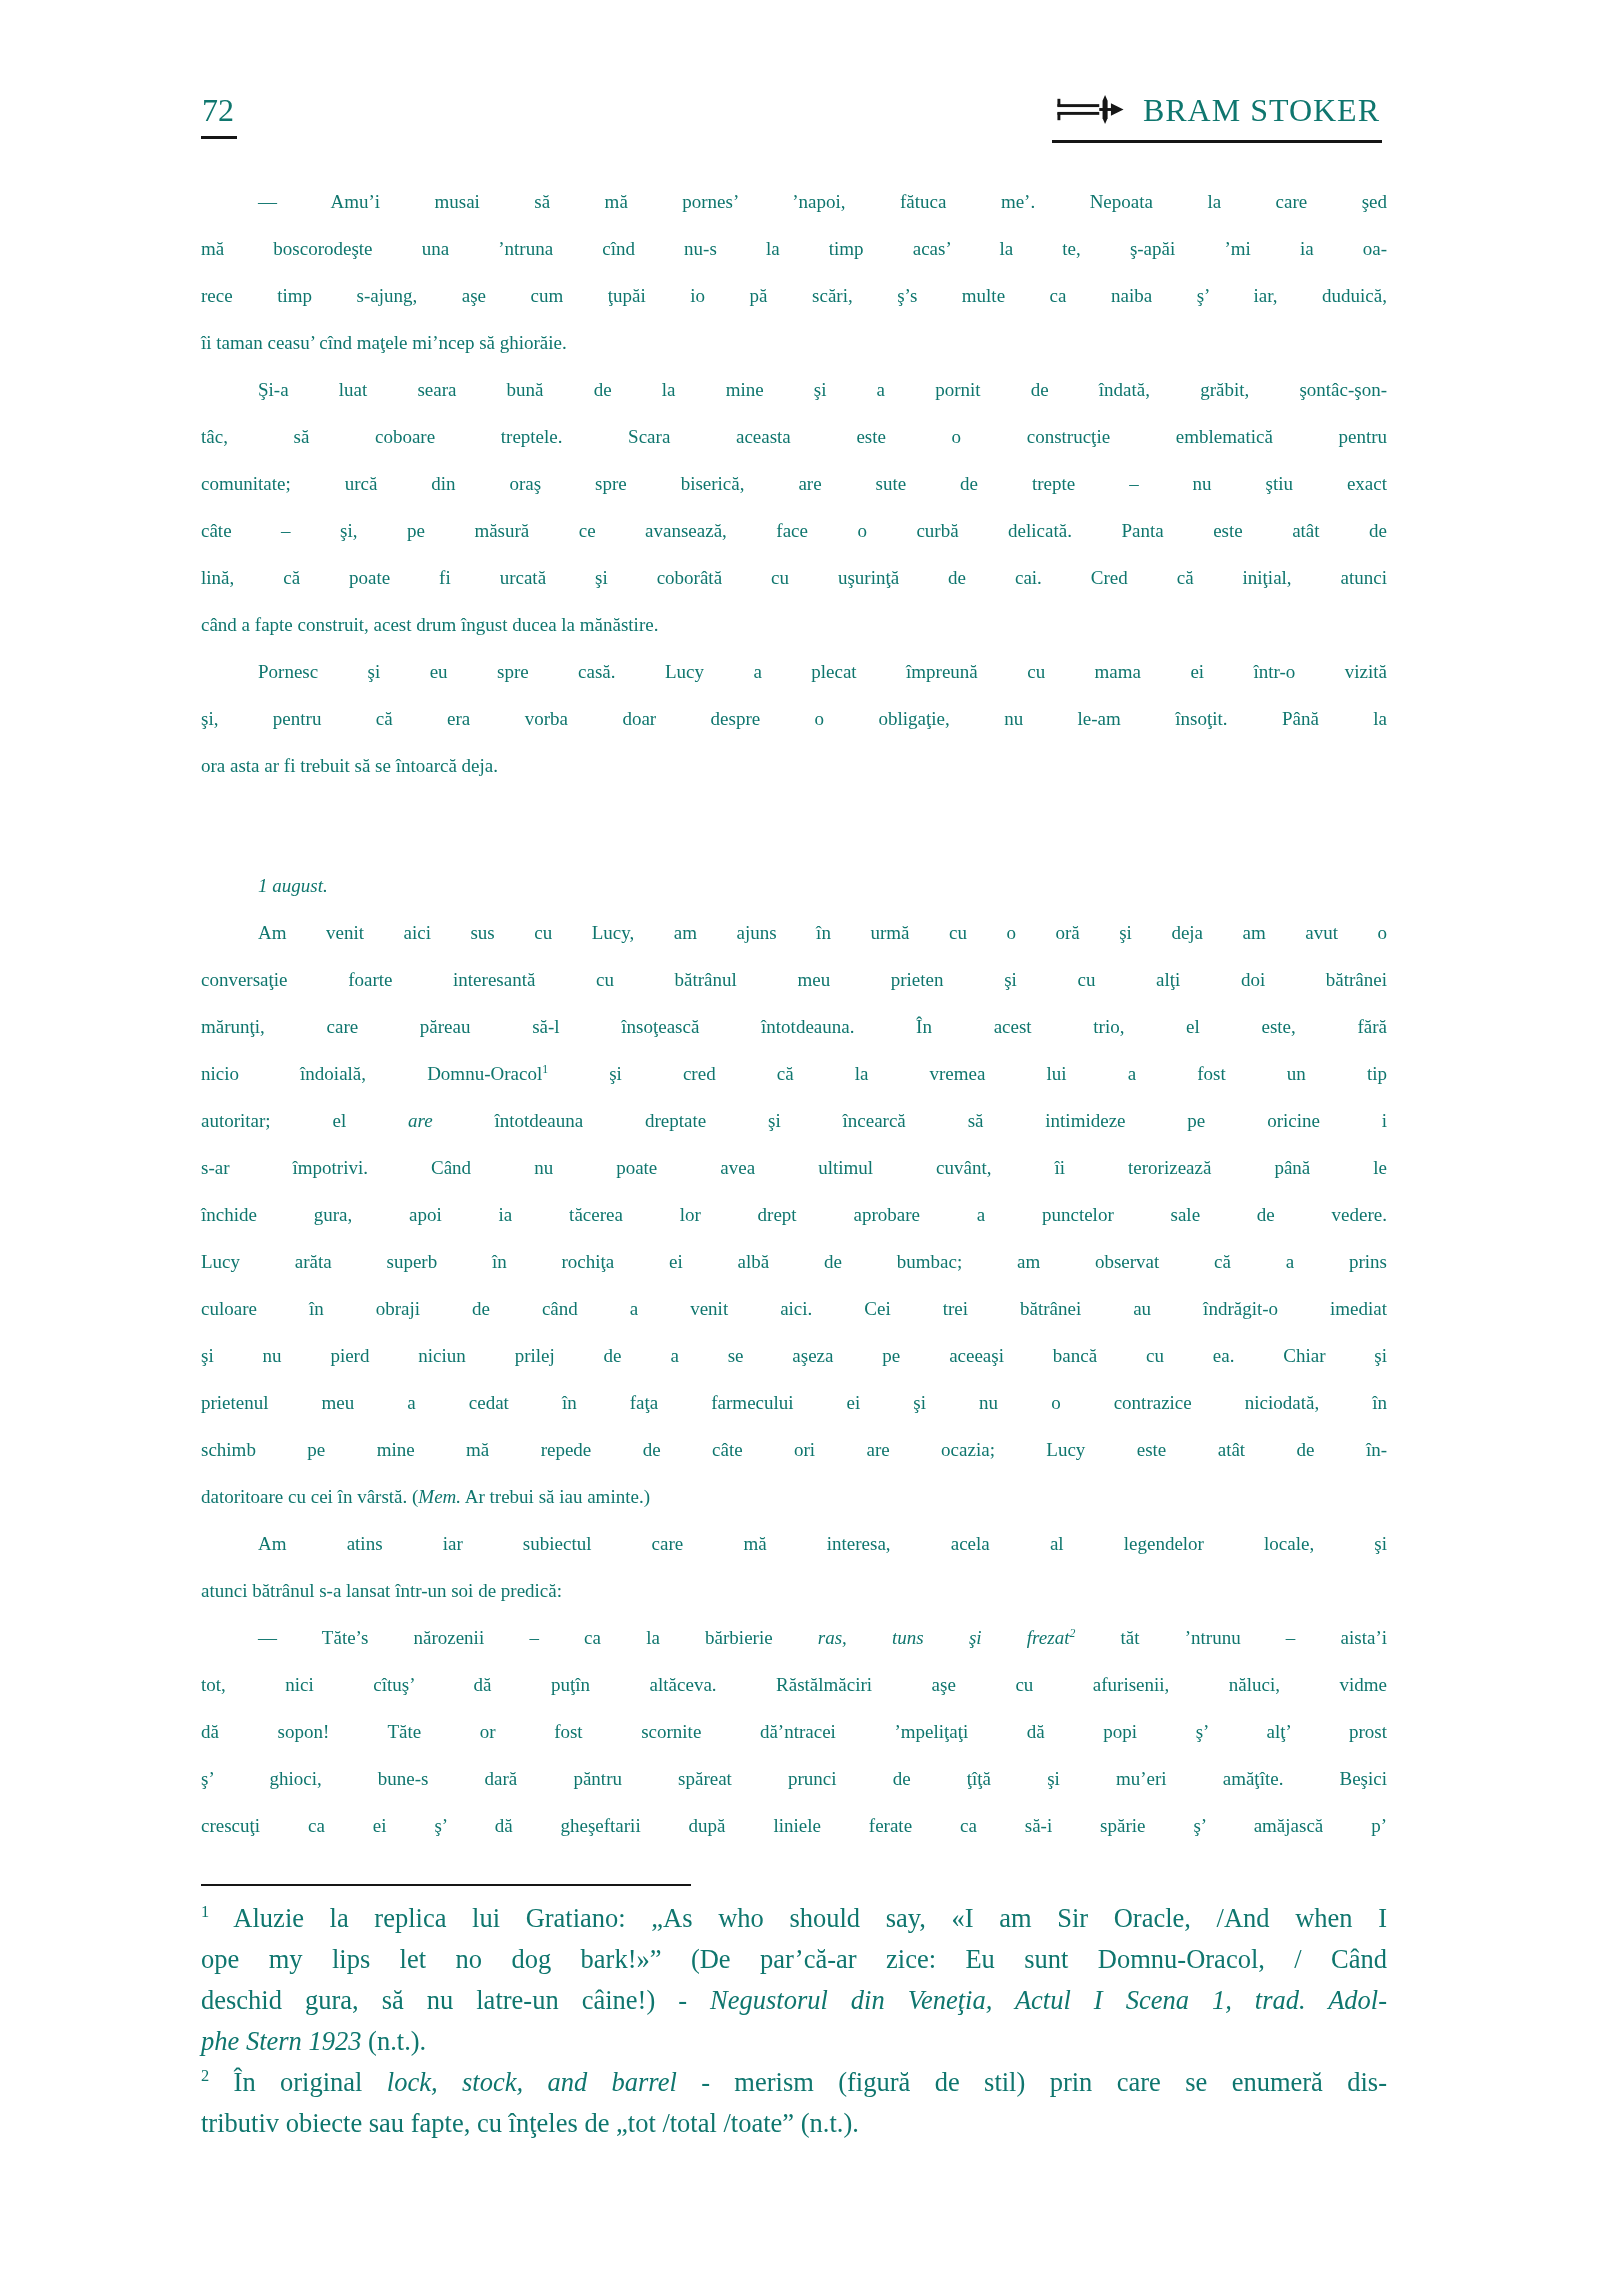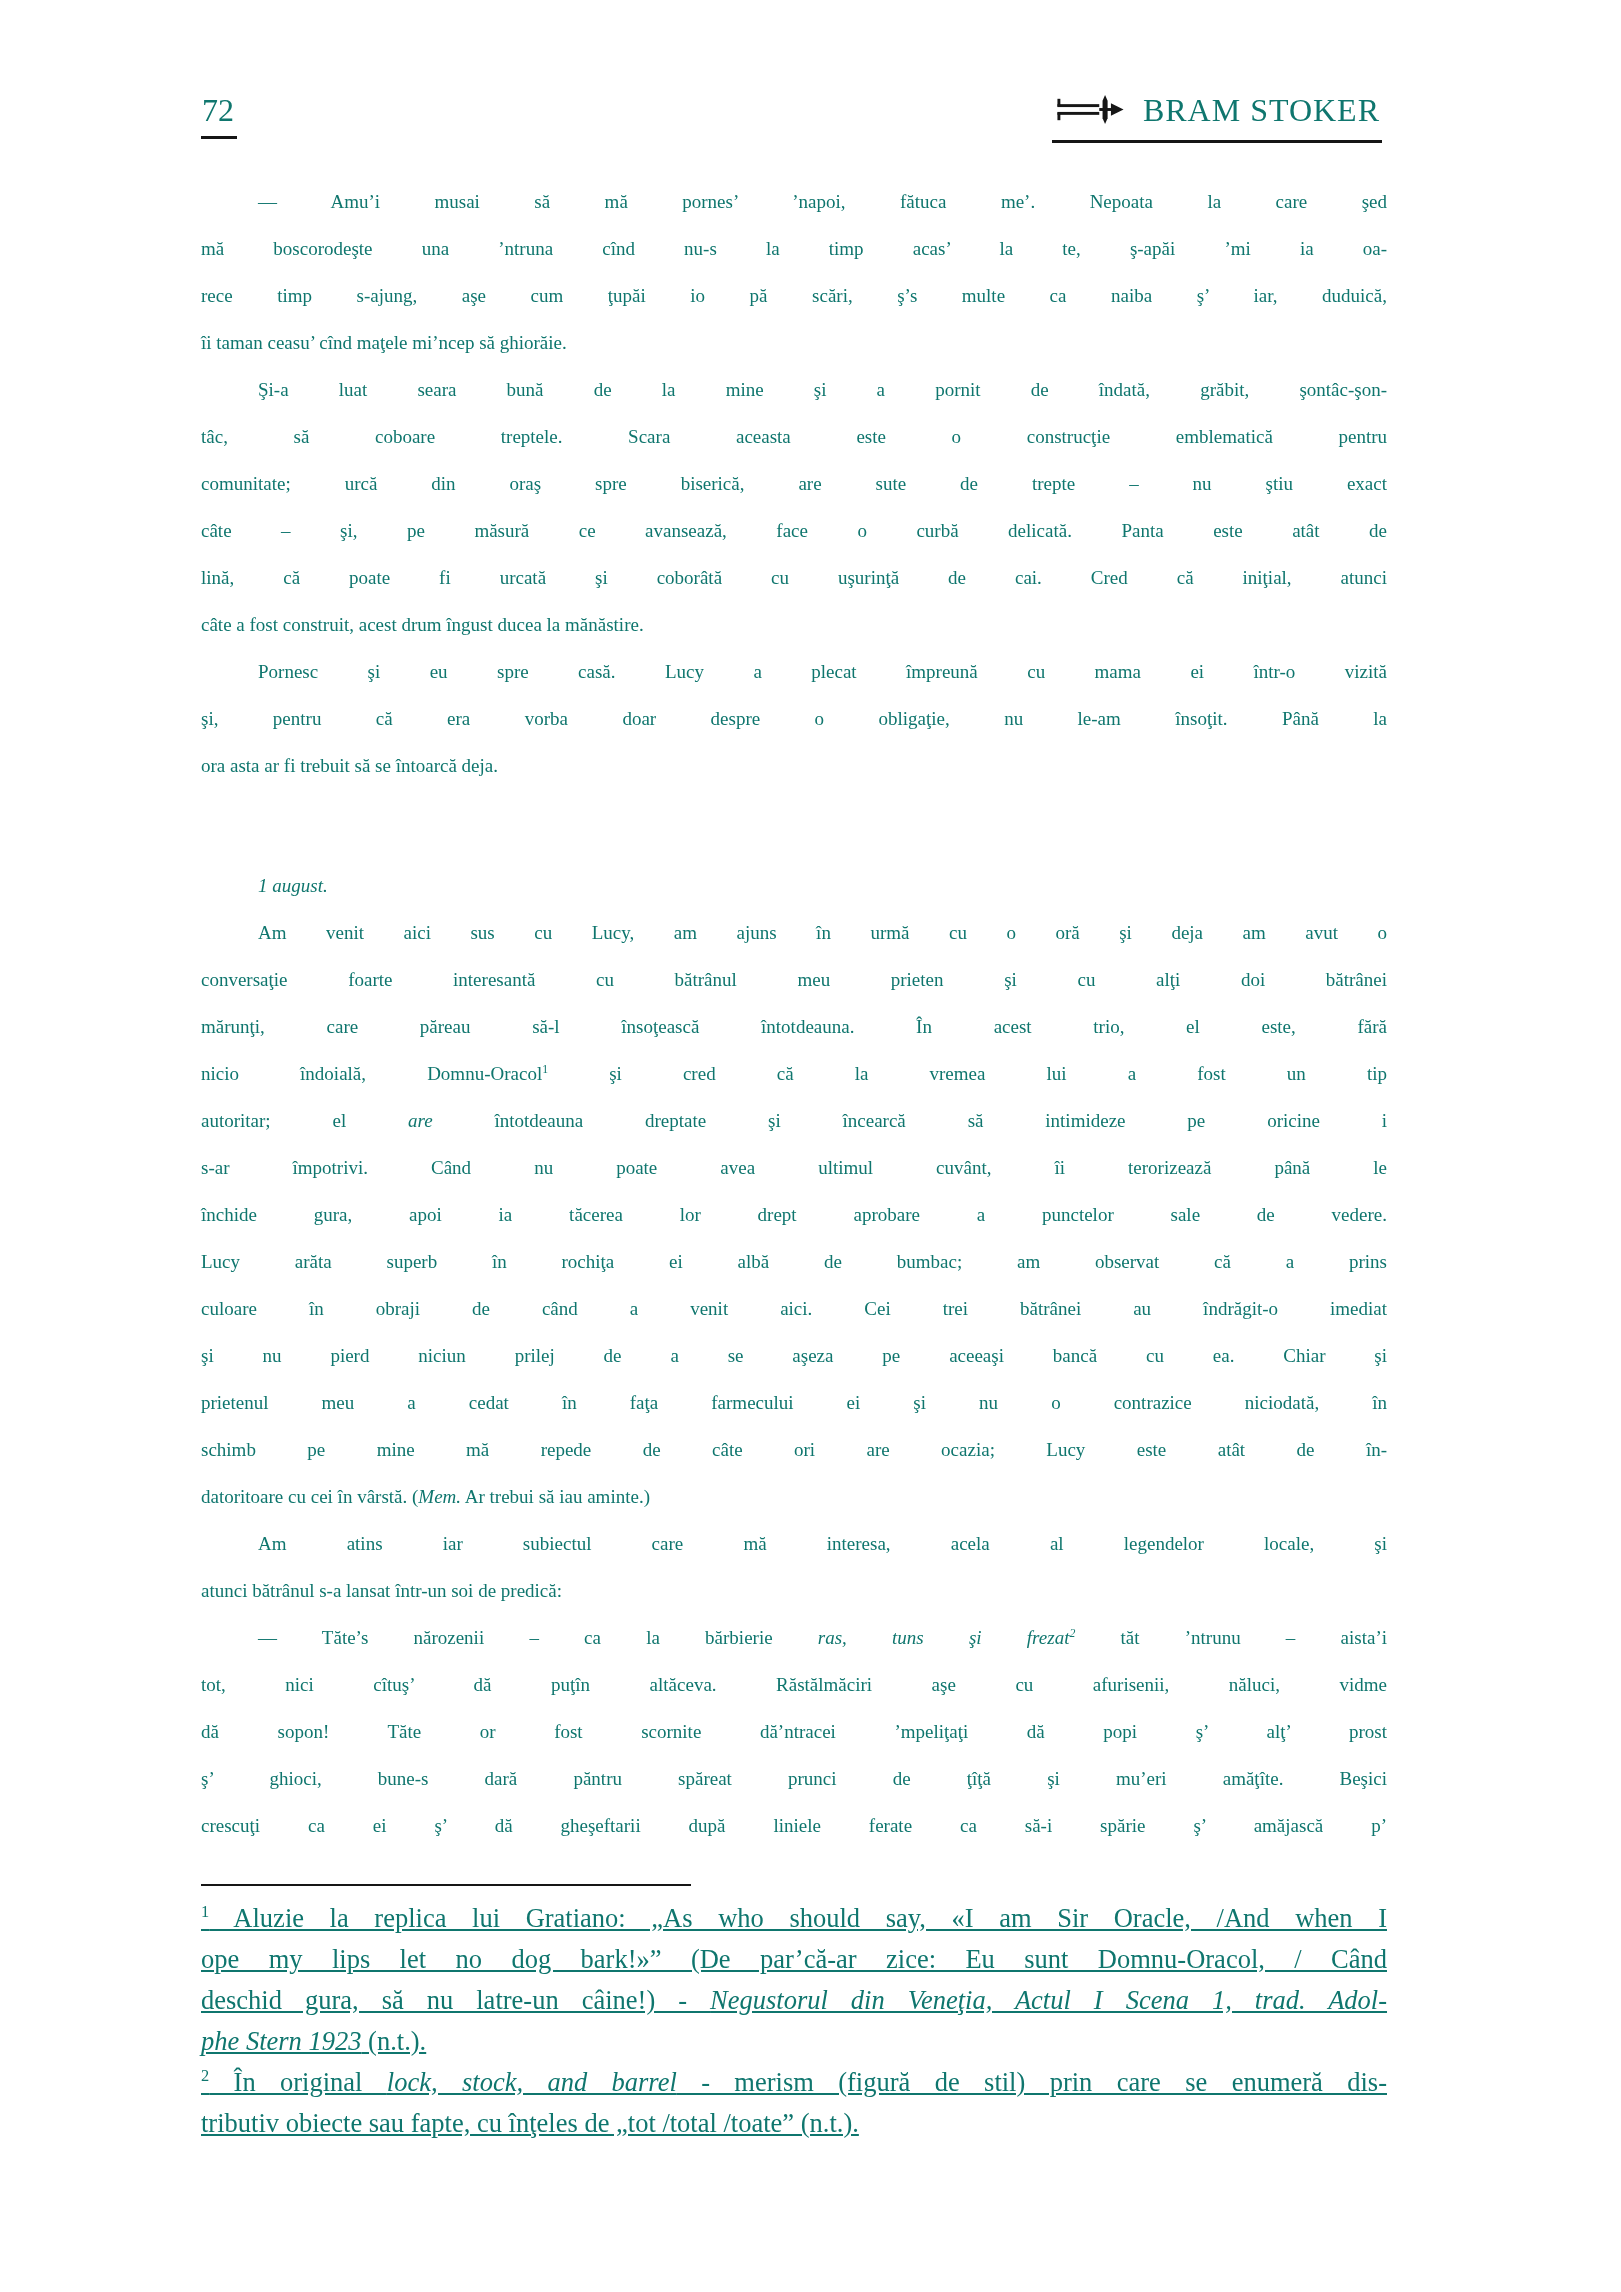--- a/index.html
+++ b/index.html
@@ -49,21 +49,21 @@
   
   .footnotes {
     position:absolute; top:1884px; left:201px; width:1186px;
     font-size:26.5px;
   }
   .fn-rule {
     width:490px; height:0;
     border-top:2.9px solid #161616;
     margin-bottom:11.8px;
   }
-  .footnotes .line { line-height:41px;text-decoration:underline; }
+  .footnotes .line { line-height:41px; }
 </style>
 </head>
 <body>
 
 <div class="page">
 
   <div class="header">
     <div class="page-number">72</div>
 
     <div class="running-head">
@@ -88,21 +88,21 @@
         <div class="line"><span>mă boscorodeşte una ’ntruna cînd nu-s la timp acas’ la te, ş-apăi ’mi ia oa-</span></div>
         <div class="line"><span>rece timp s-ajung, aşe cum ţupăi io pă scări, ş’s multe ca naiba ş’ iar, duduică,</span></div>
         <div class="line no-just"><span>îi taman ceasu’ cînd maţele mi’ncep să ghiorăie.</span></div>
       </div>
       <div class="block para">
         <div class="line indent"><span>Şi-a luat seara bună de la mine şi a pornit de îndată, grăbit, şontâc-şon-</span></div>
         <div class="line"><span>tâc, să coboare treptele. Scara aceasta este o construcţie emblematică pentru</span></div>
         <div class="line"><span>comunitate; urcă din oraş spre biserică, are sute de trepte – nu ştiu exact</span></div>
         <div class="line"><span>câte – şi, pe măsură ce avansează, face o curbă delicată. Panta este atât de</span></div>
         <div class="line"><span>lină, că poate fi urcată şi coborâtă cu uşurinţă de cai. Cred că iniţial, atunci</span></div>
-        <div class="line no-just"><span>câte a fost construit, acest drum îngust ducea la mănăstire.</span></div>
+        <div class="line no-just"><span>când a fapte construit, acest drum îngust ducea la mănăstire.</span></div>
       </div>
       <div class="block para">
         <div class="line indent"><span>Pornesc şi eu spre casă. Lucy a plecat împreună cu mama ei într-o vizită</span></div>
         <div class="line"><span>şi, pentru că era vorba doar despre o obligaţie, nu le-am însoţit. Până la</span></div>
         <div class="line no-just"><span>ora asta ar fi trebuit să se întoarcă deja.</span></div>
       </div>
       <div class="block heading">
         <div class="line indent no-just"><span style="font-style: italic;">1 august.</span></div>
       </div>
       <div class="block para">

